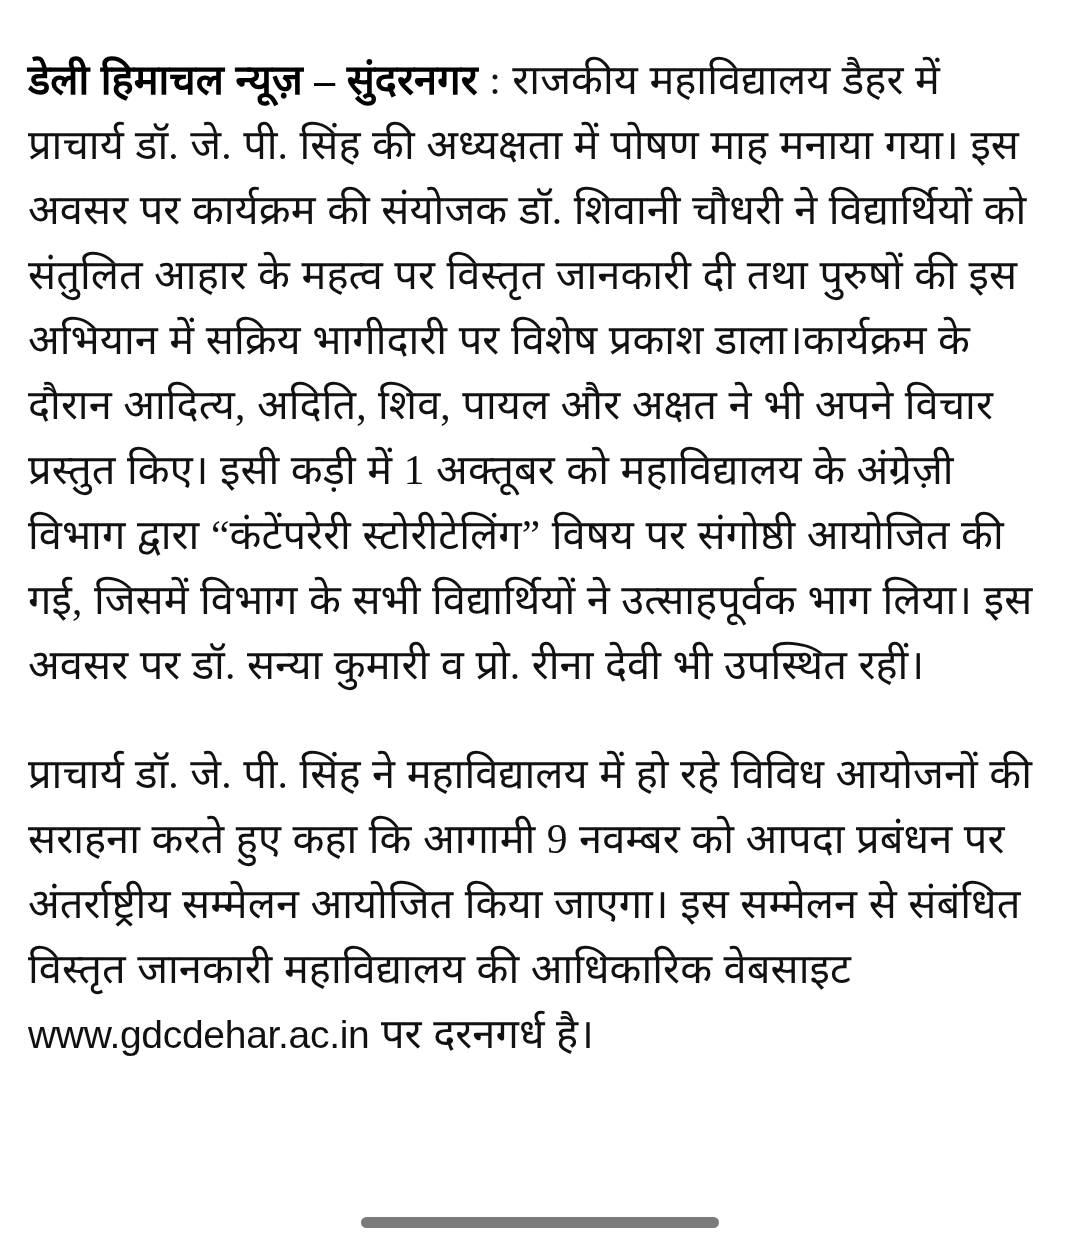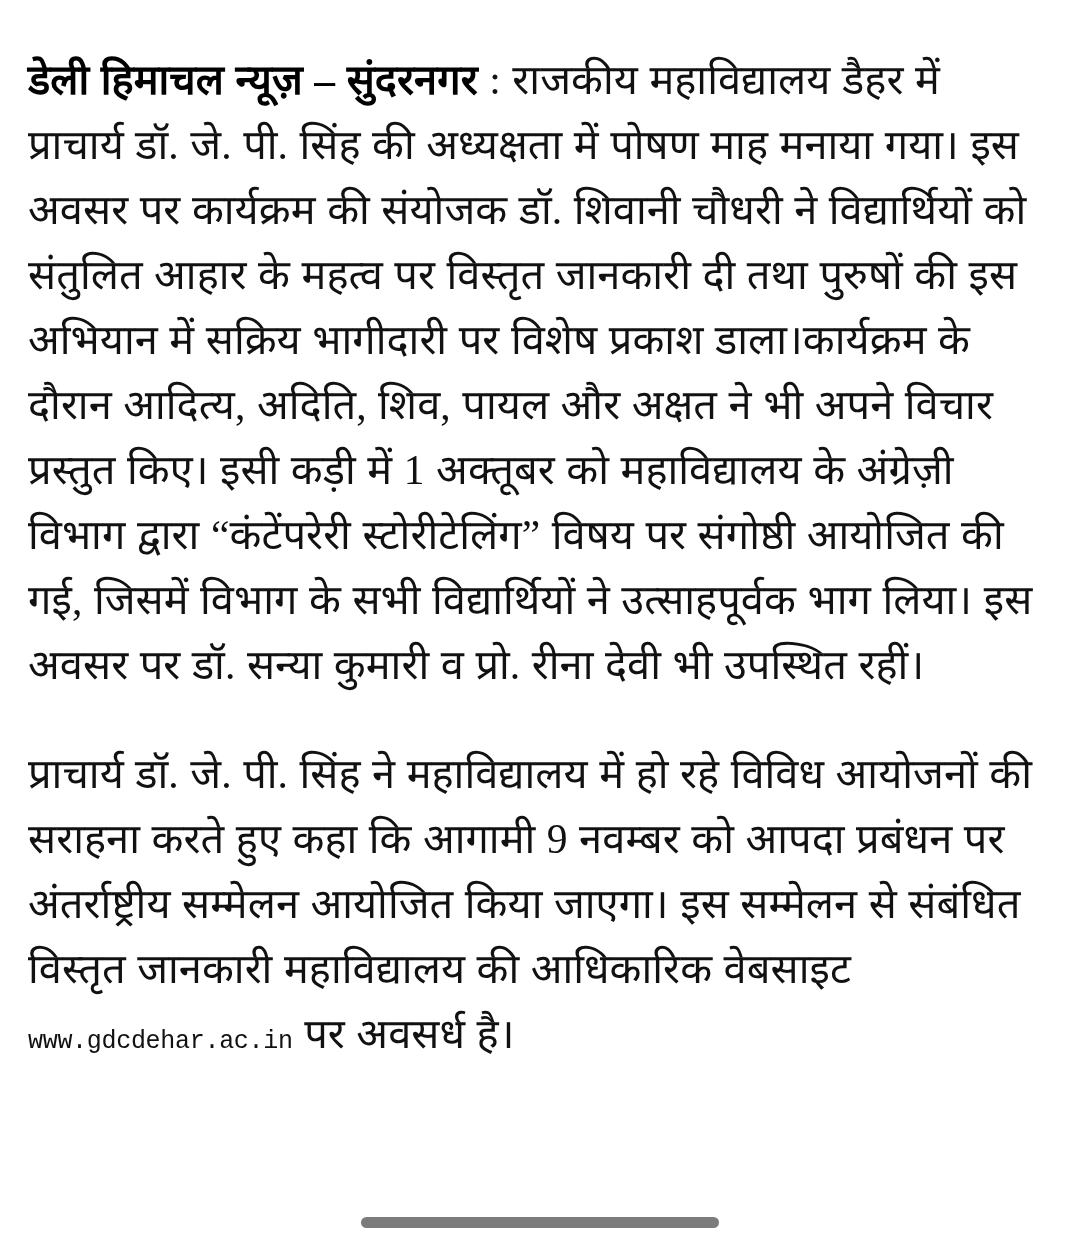--- a/index.html
+++ b/index.html
@@ -39,22 +39,22 @@
   .para + .para {
     margin-top: 44px;
   }
 
   .lead-source {
     font-weight: 700;
     color: #000000;
   }
 
   .url-text {
-    font-family: Liberation Mono, monospace;
-    font-size: 25px;
+    font-family: Liberation Sans, sans-serif;
+    font-size: 39px;
     letter-spacing: -0.3px;
   }
 
   .home-indicator-wrap {
     position: absolute;
     left: 0;
     bottom: 0;
     width: 1080px;
     height: 68px;
     display: flex;
@@ -72,20 +72,20 @@
 </head>
 <body>
 
 <div class="article">
 
   <p class="para">
     <span class="lead-source">डेली हिमाचल न्यूज़ – सुंदरनगर</span><span> : </span><span>राजकीय महाविद्यालय डैहर में प्राचार्य डॉ. जे. पी. सिंह की अध्यक्षता में पोषण माह मनाया गया। इस अवसर पर कार्यक्रम की संयोजक डॉ. शिवानी चौधरी ने विद्यार्थियों को संतुलित आहार के महत्व पर विस्तृत जानकारी दी तथा पुरुषों की इस अभियान में सक्रिय भागीदारी पर विशेष प्रकाश डाला।कार्यक्रम के दौरान आदित्य, अदिति, शिव, पायल और अक्षत ने भी अपने विचार प्रस्तुत किए। इसी कड़ी में 1 अक्तूबर को महाविद्यालय के अंग्रेज़ी विभाग द्वारा “कंटेंपरेरी स्टोरीटेलिंग” विषय पर संगोष्ठी आयोजित की गई, जिसमें विभाग के सभी विद्यार्थियों ने उत्साहपूर्वक भाग लिया। इस अवसर पर डॉ. सन्या कुमारी व प्रो. रीना देवी भी उपस्थित रहीं।</span>
   </p>
 
   <p class="para">
-    <span>प्राचार्य डॉ. जे. पी. सिंह ने महाविद्यालय में हो रहे विविध आयोजनों की सराहना करते हुए कहा कि आगामी 9 नवम्बर को आपदा प्रबंधन पर अंतर्राष्ट्रीय सम्मेलन आयोजित किया जाएगा। इस सम्मेलन से संबंधित विस्तृत जानकारी महाविद्यालय की आधिकारिक वेबसाइट </span><span class="url-text">www.gdcdehar.ac.in</span><span> पर अवसर्ध है।</span>
+    <span>प्राचार्य डॉ. जे. पी. सिंह ने महाविद्यालय में हो रहे विविध आयोजनों की सराहना करते हुए कहा कि आगामी 9 नवम्बर को आपदा प्रबंधन पर अंतर्राष्ट्रीय सम्मेलन आयोजित किया जाएगा। इस सम्मेलन से संबंधित विस्तृत जानकारी महाविद्यालय की आधिकारिक वेबसाइट </span><span class="url-text">www.gdcdehar.ac.in</span><span> पर दरनगर्ध है।</span>
   </p>
 
 </div>
 
 <div class="home-indicator-wrap">
   <div class="home-indicator"></div>
 </div>
 
 </body></html>

